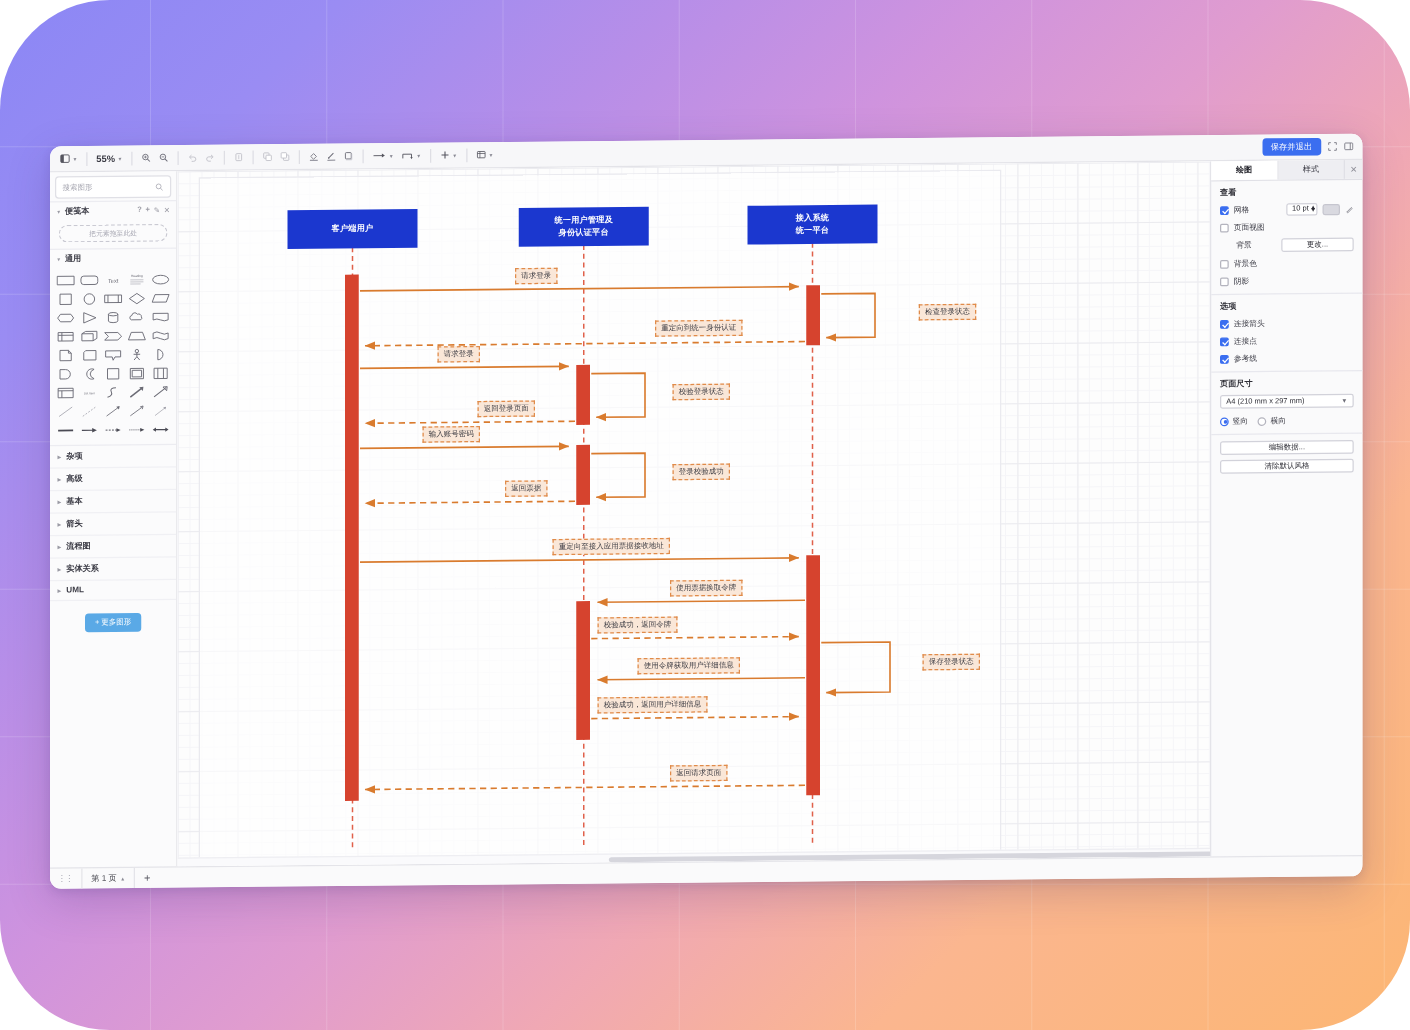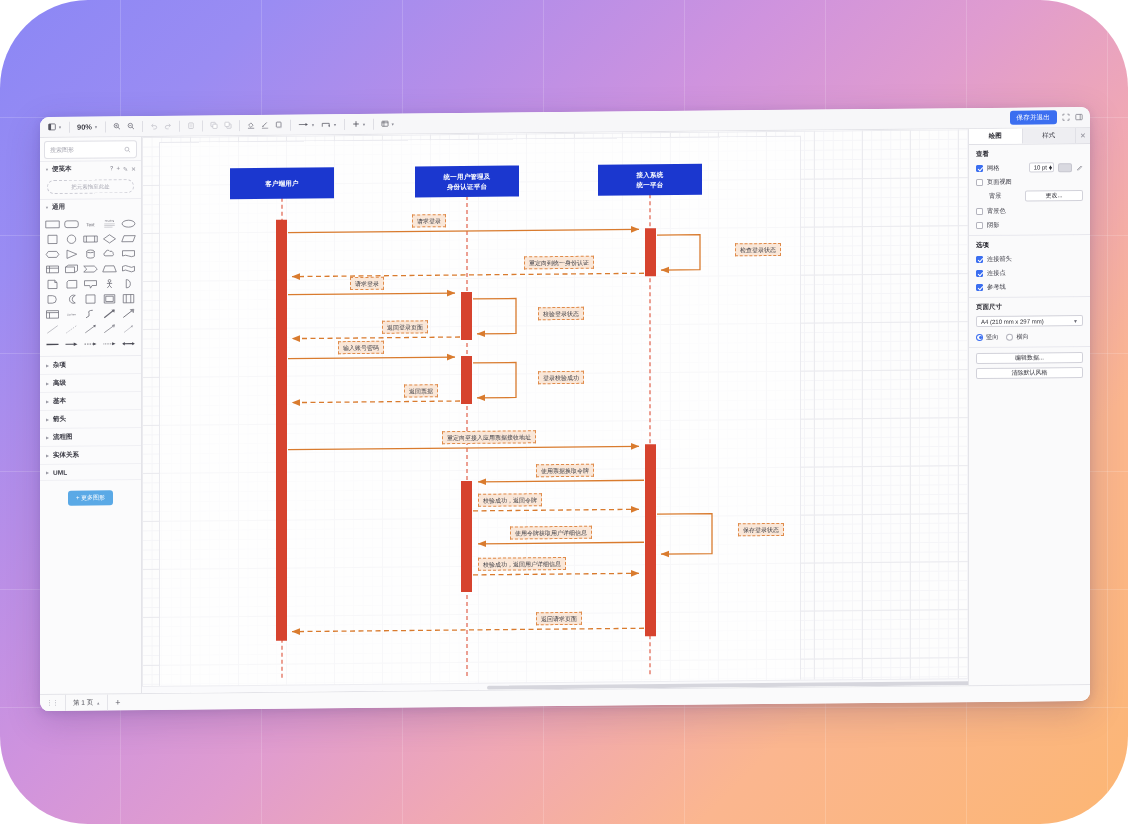--- a/index.html
+++ b/index.html
@@ -247,21 +247,21 @@
   <div id="toolbar">
     <div class="tb-btn">
       <svg class="tb-ico" width="8" height="8" viewBox="0 0 12 12">
         <rect x="1" y="1.5" width="10" height="9" rx="1.3" fill="none" stroke="#55555f" stroke-width="1.1"></rect>
         <rect x="1" y="1.5" width="3.6" height="9" fill="#55555f"></rect>
       </svg>
       <span class="caret">▼</span>
     </div>
     <div class="tb-sep"></div>
     <div class="tb-btn">
-      <span class="tb-zoom">90%</span>
+      <span class="tb-zoom">55%</span>
       <span class="caret">▼</span>
     </div>
     <div class="tb-sep"></div>
     <div class="tb-btn">
       <svg class="tb-ico" width="8" height="8" viewBox="0 0 12 12">
         <circle cx="5" cy="5" r="3.3" fill="none" stroke="#6d6d78" stroke-width="1.1"></circle>
         <line x1="7.4" y1="7.4" x2="10.4" y2="10.4" stroke="#6d6d78" stroke-width="1.2"></line>
         <line x1="3.4" y1="5" x2="6.6" y2="5" stroke="#6d6d78" stroke-width=".9"></line>
         <line x1="5" y1="3.4" x2="5" y2="6.6" stroke="#6d6d78" stroke-width=".9"></line>
       </svg>

